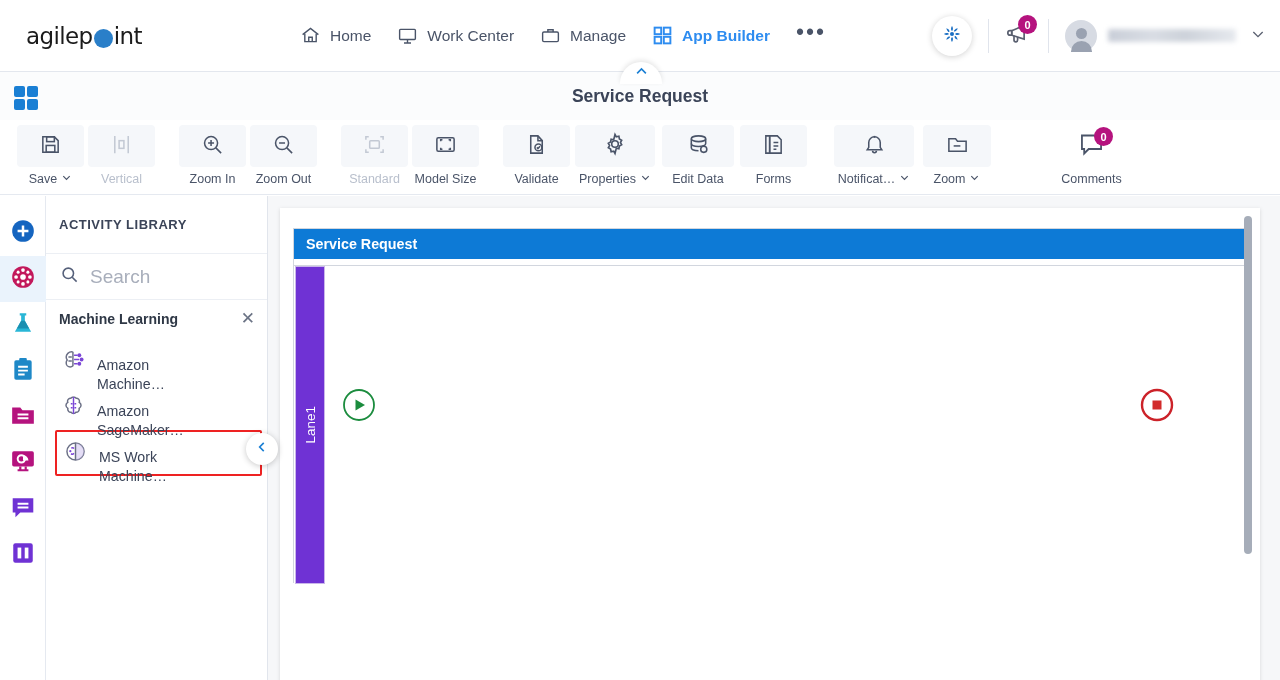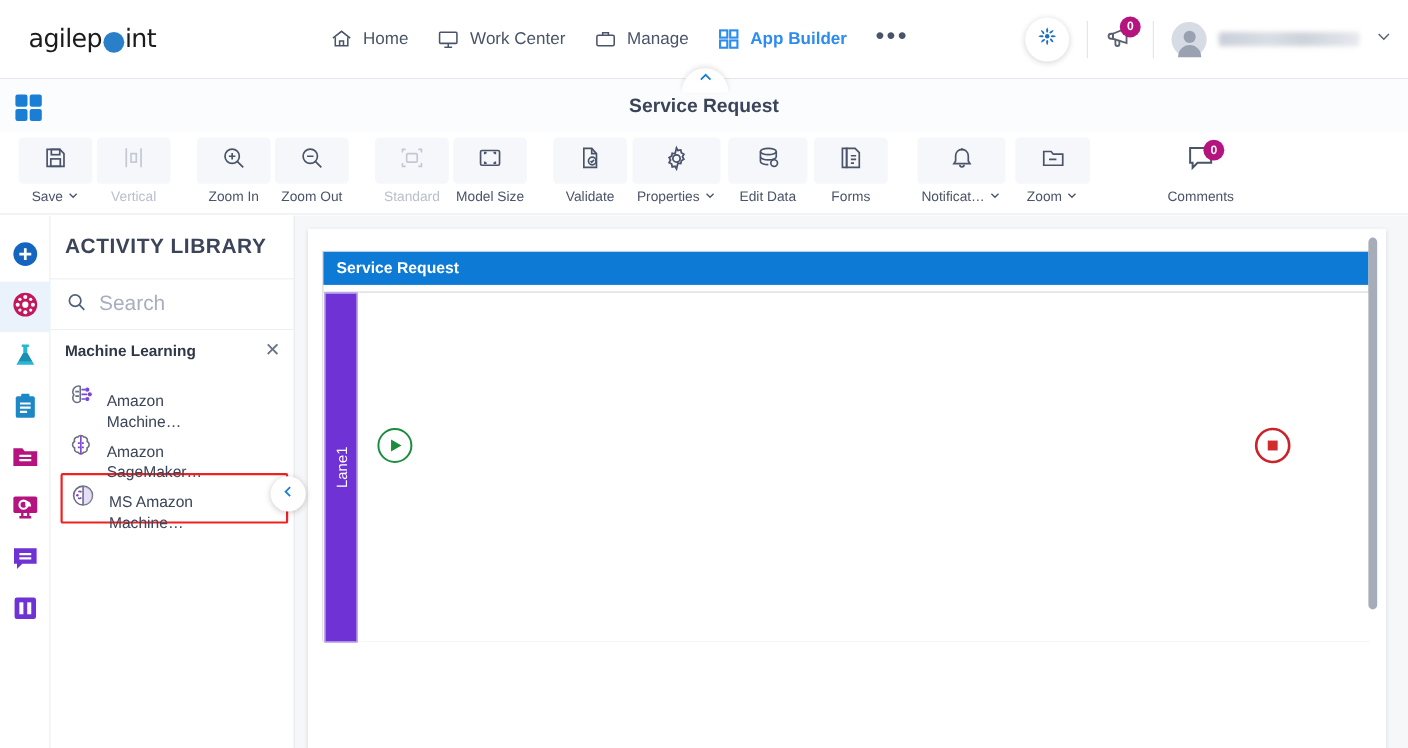--- a/index.html
+++ b/index.html
@@ -117,21 +117,21 @@
   }
   .rail-item.sel { background: #eaf3fc; }
 
   
   .library {
     position: absolute; top: 196px; left: 46px; width: 222px; height: 484px;
     background: #fff; border-right: 1px solid #e1e5ec;
   }
   .lib-head {
     height: 58px; display: flex; align-items: center; padding-left: 13px;
-    font-size: 19px; letter-spacing: .5px; color: #3b4458; font-weight: bold;
+    font-size: 13px; letter-spacing: .5px; color: #3b4458; font-weight: bold;
     border-bottom: 1px solid #eceff4;
   }
   .lib-search {
     height: 46px; display: flex; align-items: center; gap: 11px; padding-left: 14px;
     border-bottom: 1px solid #eceff4;
   }
   .lib-search input {
     border: 0; outline: 0; font-size: 19px; color: #0c4a6e; width: 150px;
     font-family: "Liberation Sans", sans-serif; background: transparent;
   }
@@ -656,21 +656,21 @@
     <div class="act hl">
       <span>
         <svg width="27" height="27" viewBox="0 0 24 24" style="fill:none;stroke:#6a6f85;stroke-width:1.3">
           <circle cx="12" cy="12" r="7.6"></circle>
           <path d="M12 4.4a7.6 7.6 0 010 15.2z" fill="#cfc2ee" stroke="none" opacity=".55"></path>
           <path d="M12 4.4v15.2"></path>
           <path d="M8.2 9c.9-.5 1.9-.4 2.5.3M8 14c.9.5 2 .4 2.6-.4" stroke="#7b46d6"></path>
           <circle cx="7.4" cy="11.7" r="1" fill="#7b46d6" stroke="none"></circle>
         </svg>
       </span>
-      <span class="txt"><span>MS Amazon</span><br><span>Machine…</span></span>
+      <span class="txt"><span>MS Work</span><br><span>Machine…</span></span>
     </div>
   </div>
 
   <div class="panel-toggle">
     <span>
       <svg width="14" height="14" viewBox="0 0 24 24" style="fill:none;stroke:#1a7fd4;stroke-width:2.8">
           <path d="M15 5l-7 7 7 7"></path>
         </svg>
     </span>
   </div>

